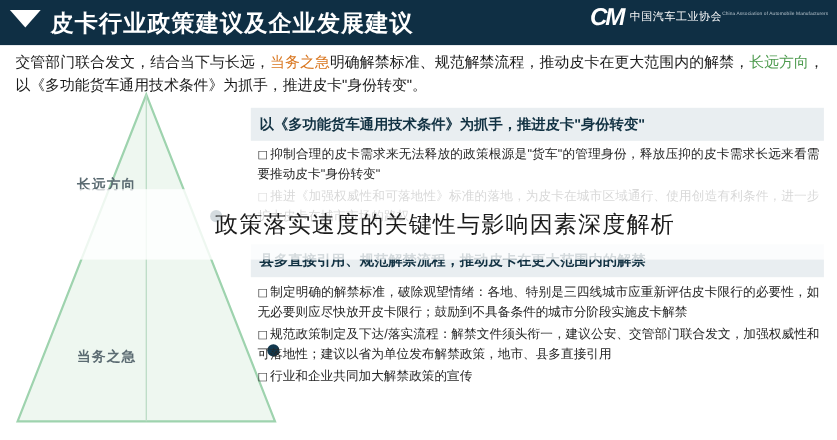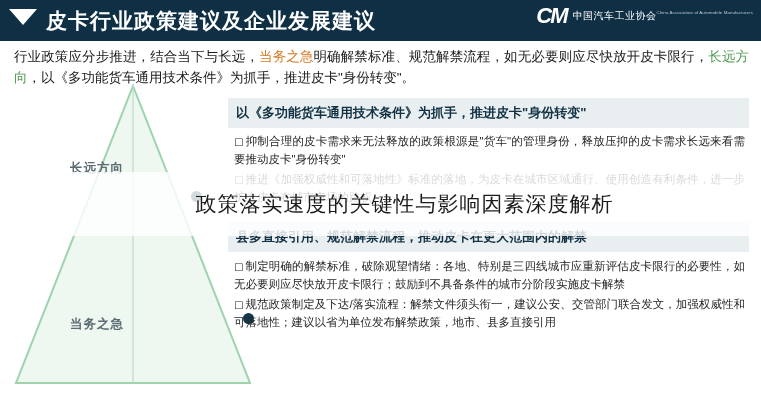--- a/index.html
+++ b/index.html
@@ -198,21 +198,21 @@
     <div class="logo">
       <div class="logo-mark">CM</div>
       <div class="logo-text">
         <div class="logo-cn">中国汽车工业协会</div>
         <div class="logo-en">China Association of Automobile Manufacturers</div>
       </div>
     </div>
   </div>
 
   <div class="intro">
-    <span>行业政策应分步推进，结合当下与长远，</span><span class="hl-orange">当务之急</span><span>明确解禁标准、规范解禁流程，如无必要则应尽快放开皮卡限行，</span><span class="hl-green">长远方向</span><span>，以《多功能货车通用技术条件》为抓手，推进皮卡"身份转变"。</span>
+    <span>交管部门联合发文，结合当下与长远，</span><span class="hl-orange">当务之急</span><span>明确解禁标准、规范解禁流程，推动皮卡在更大范围内的解禁，</span><span class="hl-green">长远方向</span><span>，以《多功能货车通用技术条件》为抓手，推进皮卡"身份转变"。</span>
   </div>
 
   <div class="triangle-wrap">
     <svg width="250" height="315" viewBox="0 0 250 315">
       <polygon points="125,8 242,305 8,305" fill="#eef7f0" stroke="#9ed3ae" stroke-width="2"></polygon>
       <line x1="125" y1="8" x2="125" y2="305" stroke="#bcdcc6" stroke-width="1.2"></line>
     </svg>
     <div class="tri-label far">长远方向</div>
     <div class="tri-label now">当务之急</div>
     <div class="dot d1"></div>
@@ -225,19 +225,20 @@
       <p><span class="bullet-box">□</span><span>抑制合理的皮卡需求来无法释放的政策根源是"货车"的管理身份，释放压抑的皮卡需求长远来看需要推动皮卡"身份转变"</span></p>
       <p><span class="bullet-box">□</span><span>推进《加强权威性和可落地性》标准的落地，为皮卡在城市区域通行、使用创造有利条件，进一步扩大皮卡在城市市场的路权。</span></p>
     </div>
   </div>
 
   <div class="block" id="block-now">
     <div class="block-title">县多直接引用、规范解禁流程，推动皮卡在更大范围内的解禁</div>
     <div class="block-body">
       <p><span class="bullet-box">□</span><span>制定明确的解禁标准，破除观望情绪：各地、特别是三四线城市应重新评估皮卡限行的必要性，如无必要则应尽快放开皮卡限行；鼓励到不具备条件的城市分阶段实施皮卡解禁</span></p>
       <p><span class="bullet-box">□</span><span>规范政策制定及下达/落实流程：解禁文件须头衔一，建议公安、交管部门联合发文，加强权威性和可落地性；建议以省为单位发布解禁政策，地市、县多直接引用</span></p>
+      <p><span class="bullet-box">□</span><span>行业和企业共同加大解禁政策的宣传</span></p>
     </div>
   </div>
 
   <div class="overlay-band"></div>
   <div class="overlay-title">政策落实速度的关键性与影响因素深度解析</div>
 
 </div>
 
 </body></html>

